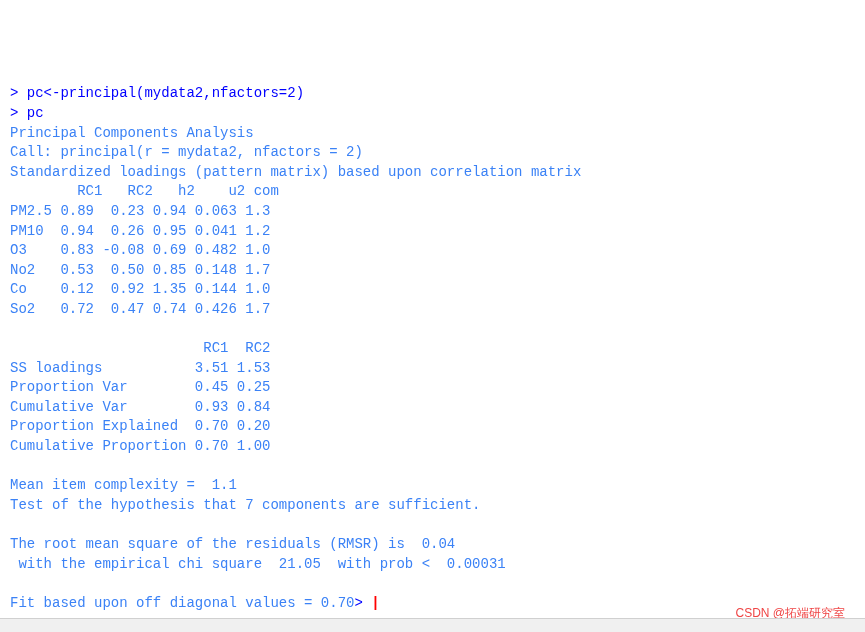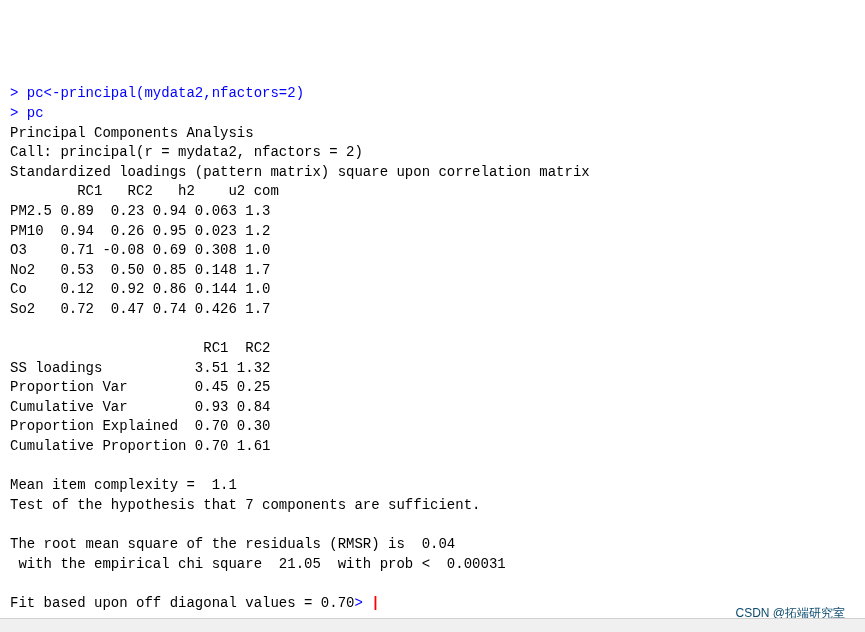--- a/index.html
+++ b/index.html
@@ -16,31 +16,31 @@
       padding: 6px 10px;
       position: relative;
       overflow: hidden;
       white-space: pre;
       line-height: 1.4;
     }
     .prompt {
       color: #0000ff;
     }
     .output {
-      color: #000000;
+      color: #3b82f6;
     }
     .cursor {
       color: #ff0000;
       font-weight: bold;
     }
     .watermark {
       position: absolute;
       bottom: 10px;
       right: 20px;
-      color: #0c4a6e;
+      color: #ef4444;
       font-family: Arial, sans-serif;
       font-size: 12px;
     }
     .scrollbar-horizontal {
       position: absolute;
       bottom: 0;
       left: 0;
       right: 0;
       height: 14px;
       background: #f0f0f0;
@@ -49,35 +49,35 @@
   </style>
 </head>
 <body>
 
 
 
 <div><span class="prompt">&gt;</span> <span class="prompt">pc&lt;-principal(mydata2,nfactors=2)</span>
 <span class="prompt">&gt;</span> <span class="prompt">pc</span>
 <span class="output">Principal Components Analysis</span>
 <span class="output">Call: principal(r = mydata2, nfactors = 2)</span>
-<span class="output">Standardized loadings (pattern matrix) square upon correlation matrix</span>
+<span class="output">Standardized loadings (pattern matrix) based upon correlation matrix</span>
 <span class="output">        RC1   RC2   h2    u2 com</span>
 <span class="output">PM2.5 0.89  0.23 0.94 0.063 1.3</span>
-<span class="output">PM10  0.94  0.26 0.95 0.023 1.2</span>
-<span class="output">O3    0.71 -0.08 0.69 0.308 1.0</span>
+<span class="output">PM10  0.94  0.26 0.95 0.041 1.2</span>
+<span class="output">O3    0.83 -0.08 0.69 0.482 1.0</span>
 <span class="output">No2   0.53  0.50 0.85 0.148 1.7</span>
-<span class="output">Co    0.12  0.92 0.86 0.144 1.0</span>
+<span class="output">Co    0.12  0.92 1.35 0.144 1.0</span>
 <span class="output">So2   0.72  0.47 0.74 0.426 1.7</span>
 
 <span class="output">                       RC1  RC2</span>
-<span class="output">SS loadings           3.51 1.32</span>
+<span class="output">SS loadings           3.51 1.53</span>
 <span class="output">Proportion Var        0.45 0.25</span>
 <span class="output">Cumulative Var        0.93 0.84</span>
-<span class="output">Proportion Explained  0.70 0.30</span>
-<span class="output">Cumulative Proportion 0.70 1.61</span>
+<span class="output">Proportion Explained  0.70 0.20</span>
+<span class="output">Cumulative Proportion 0.70 1.00</span>
 
 <span class="output">Mean item complexity =  1.1</span>
 <span class="output">Test of the hypothesis that 7 components are sufficient.</span>
 
 <span class="output">The root mean square of the residuals (RMSR) is  0.04</span>
 <span class="output"> with the empirical chi square  21.05  with prob &lt;  0.00031 </span>
 
 <span class="output">Fit based upon off diagonal values = 0.70</span><span class="prompt">&gt;</span> <span class="cursor">|</span></div>
 
 <div class="watermark">CSDN @拓端研究室</div>

